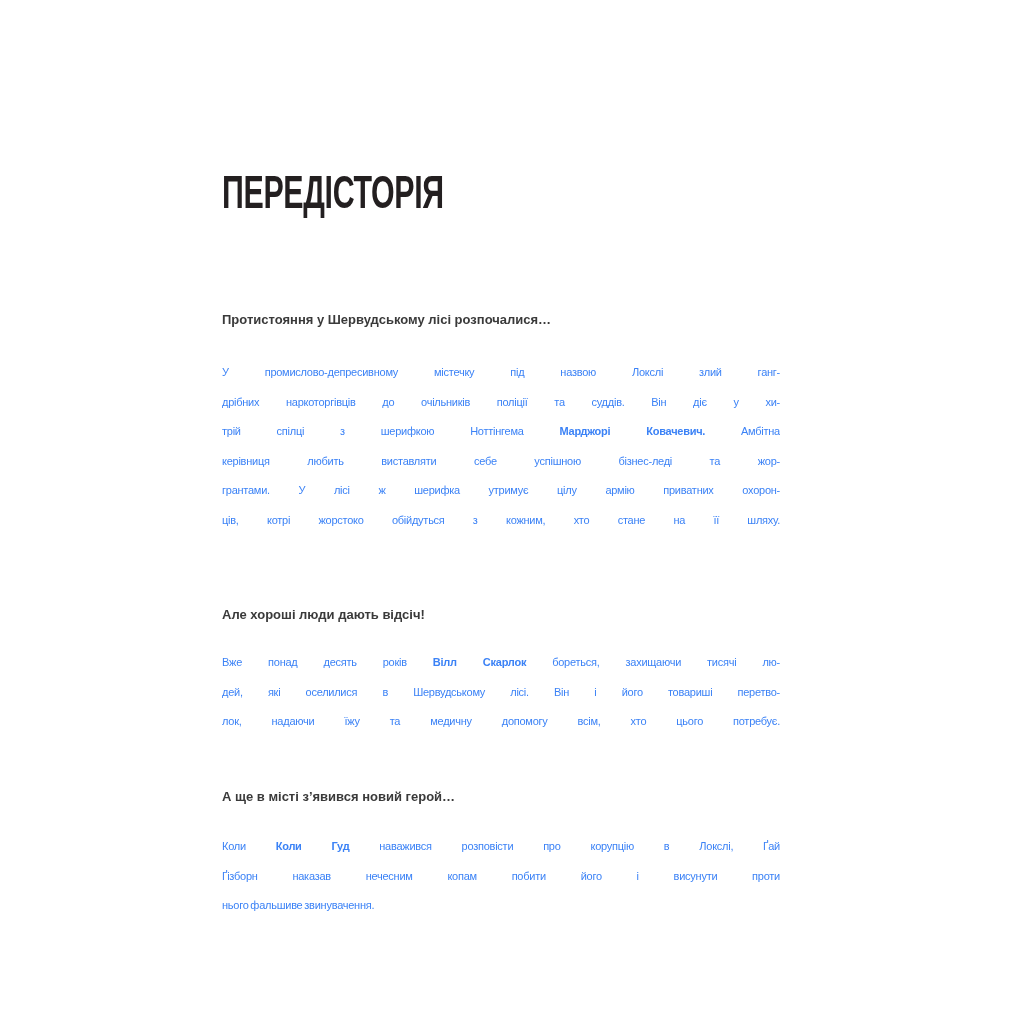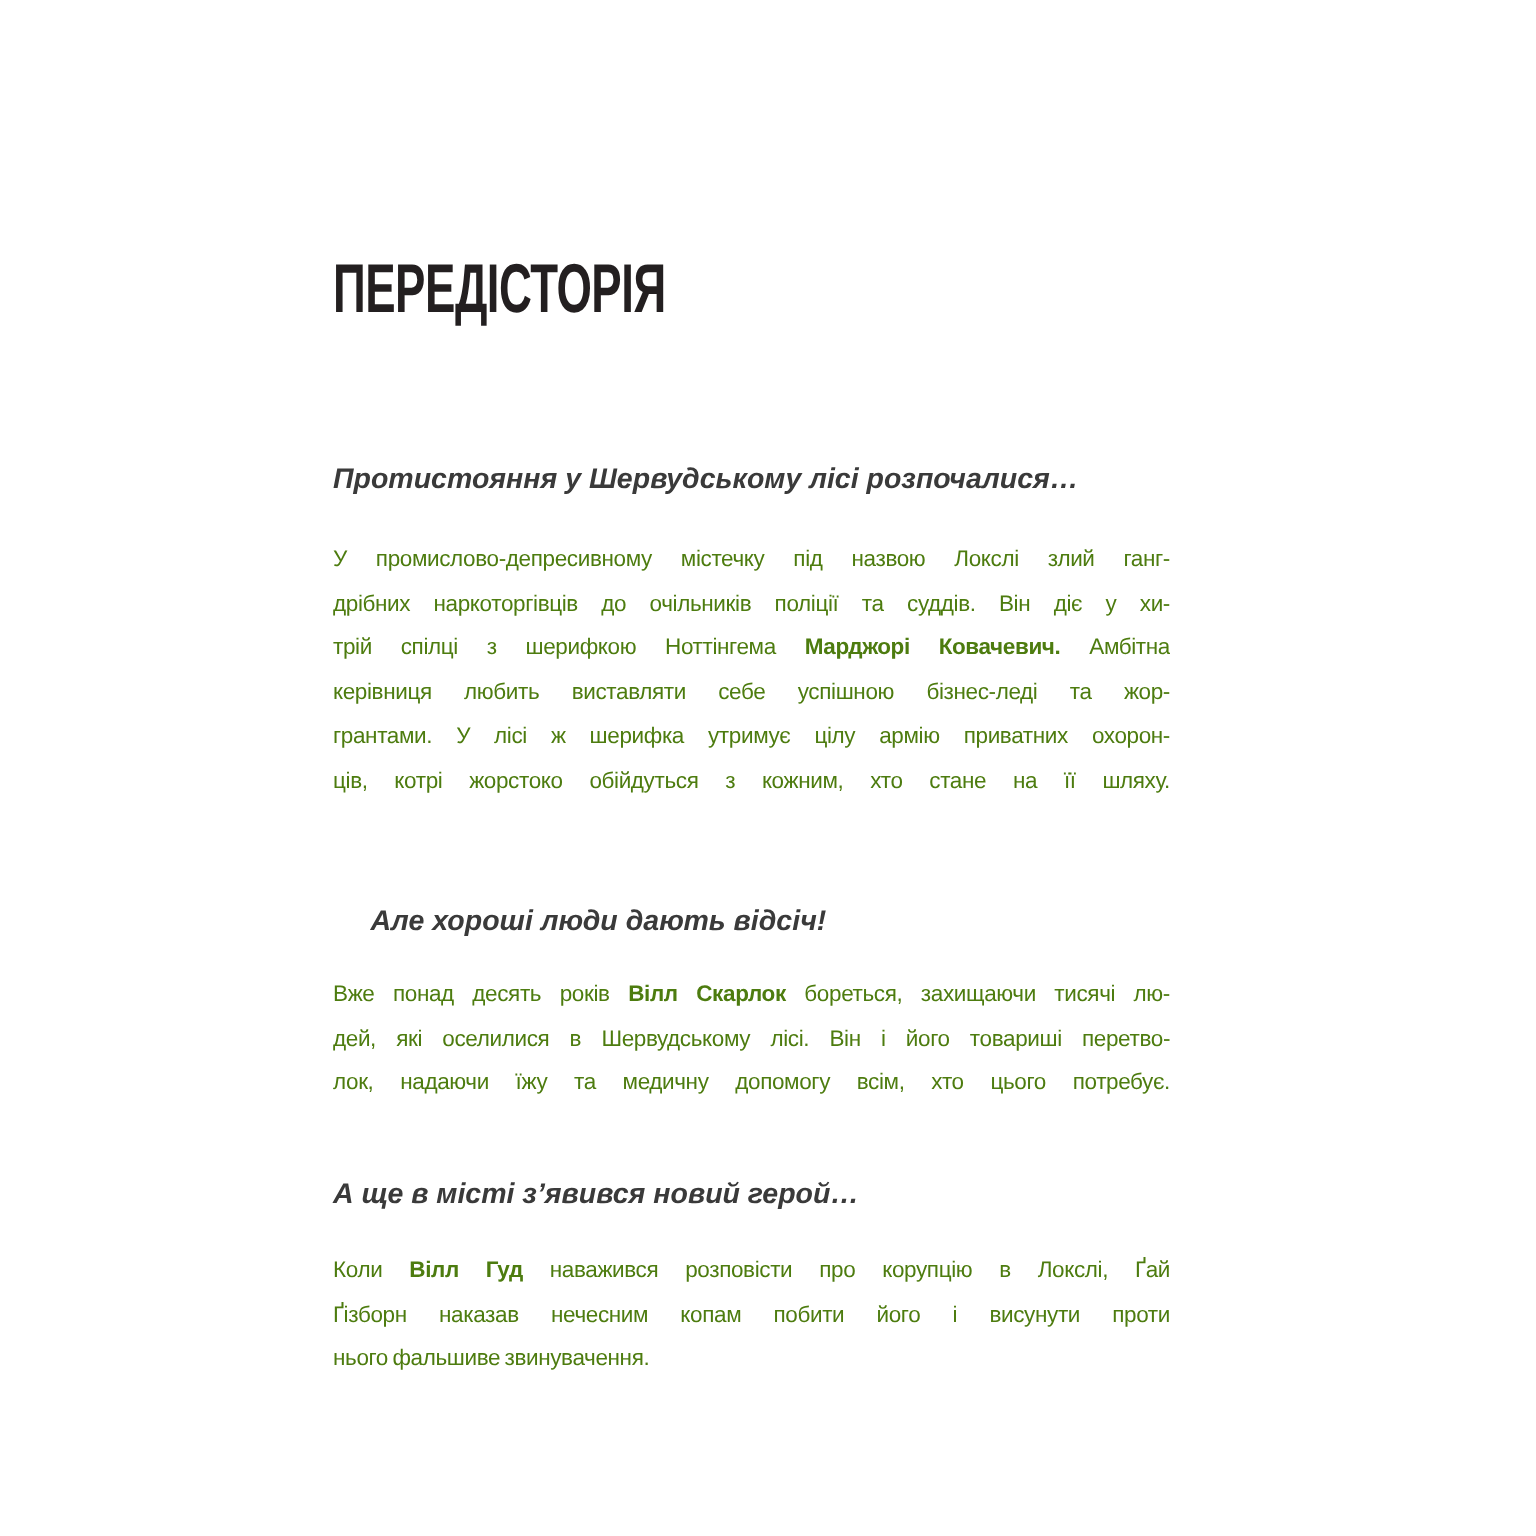--- a/index.html
+++ b/index.html
@@ -23,46 +23,45 @@
     font-weight: bold;
     color: #231f20;
     letter-spacing: -0.5px;
     transform: scaleX(0.66);
     transform-origin: left top;
     white-space: nowrap;
   }
   .heading {
     position: absolute;
     left: 222px; width: 558px;
-    font-size: 19px;
+    font-size: 13px;
     line-height: 29.6px;
-    font-style: italic;
     font-weight: bold;
     color: #3a3a3a;
   }
   .para {
     position: absolute;
     left: 222px; width: 558px;
-    font-size: 15px;
+    font-size: 11px;
     line-height: 29.6px;
-    color: #4d7c0f;
+    color: #3b82f6;
     letter-spacing: -0.25px;
     word-spacing: -1px;
   }
   .para .line {
     text-align: justify;
     text-align-last: justify;
     white-space: normal;
     overflow: hidden;
   }
   .para .line.no-just { text-align-last: left; }
   .b { font-weight: bold; }
   .h-1 { top: 305px; }
   .p-1 { top: 358px; }
-  .h-2 { top: 600px; margin-left: 25px; }
+  .h-2 { top: 600px; }
   .p-2 { top: 648px; }
   .h-3 { top: 782px; }
   .p-3 { top: 832px; }
 </style>
 </head>
 <body>
 
 <div class="page">
   <h1 class="title">ПЕРЕДІСТОРІЯ</h1>
 
@@ -78,17 +77,17 @@
 
   <div class="heading h-2">Але хороші люди дають відсіч!</div>
   <div class="para p-2">
       <div class="line"><span>Вже понад десять років </span><span class="b">Вілл Скарлок</span><span> бореться, захищаючи тисячі лю-</span></div>
       <div class="line"><span>дей, які оселилися в Шервудському лісі. Він і його товариші перетво-</span></div>
       <div class="line"><span>лок, надаючи їжу та медичну допомогу всім, хто цього потребує.</span></div>
     </div>
 
   <div class="heading h-3">А ще в місті з’явився новий герой…</div>
   <div class="para p-3">
-      <div class="line"><span>Коли </span><span class="b">Вілл Гуд</span><span> наважився розповісти про корупцію в Локслі, Ґай</span></div>
+      <div class="line"><span>Коли </span><span class="b">Коли Гуд</span><span> наважився розповісти про корупцію в Локслі, Ґай</span></div>
       <div class="line"><span>Ґізборн наказав нечесним копам побити його і висунути проти</span></div>
       <div class="line no-just"><span>нього фальшиве звинувачення.</span></div>
     </div>
 </div>
 
 </body></html>

